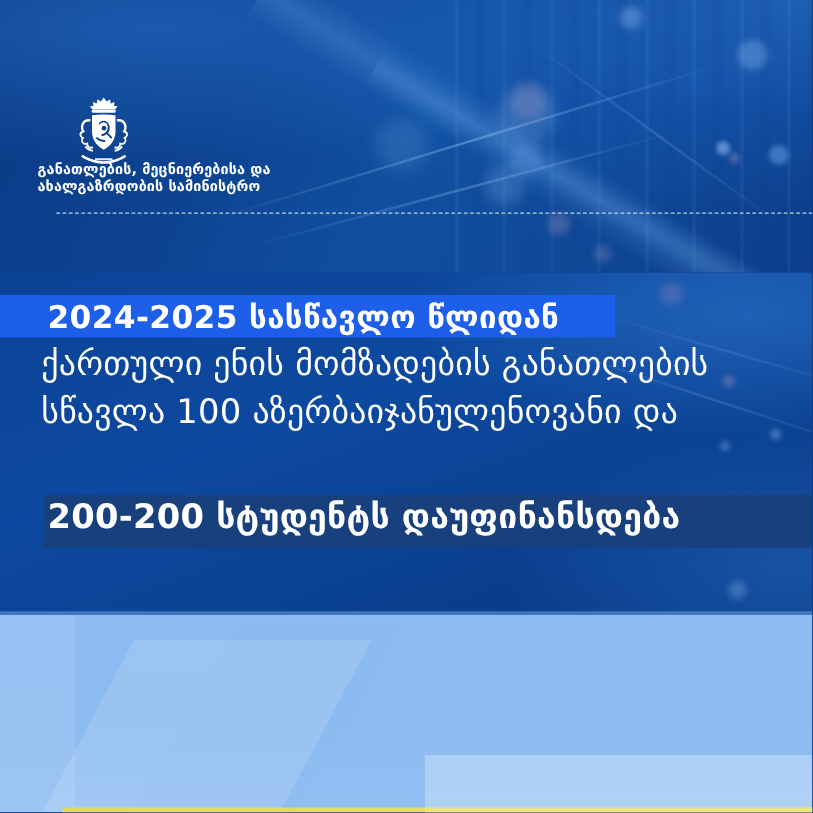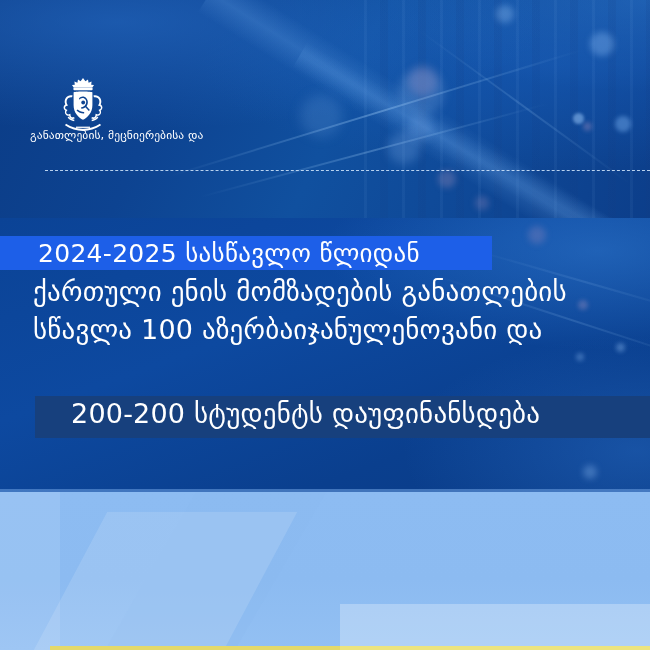--- a/index.html
+++ b/index.html
@@ -31,43 +31,43 @@
   }
   .diag{position:absolute;background:linear-gradient(90deg,rgba(170,215,255,0),rgba(170,215,255,.35),rgba(170,215,255,0));
     height:2px;transform-origin:left center;}
   .diagband{position:absolute;transform-origin:left center;
     background:linear-gradient(180deg,rgba(120,180,245,.00),rgba(120,180,245,.22),rgba(120,180,245,.00));}
   .bokeh{position:absolute;border-radius:50%;}
 
   
   .emblem{position:absolute;left:55px;top:76px;width:56px;height:58px;}
   .ministry{position:absolute;left:30px;top:128px;width:300px;color:#ffffff;
-    font-size:11.5px;line-height:14px;font-weight:400;letter-spacing:.1px;}
+    font-size:11.5px;line-height:14px;font-weight:700;letter-spacing:.1px;}
   .ministry div{white-space:nowrap;}
   .dotted{position:absolute;left:45px;top:170px;width:605px;height:0;
     border-top:1px dashed rgba(215,235,255,.85);}
 
   
   .panel{position:absolute;left:0;top:218px;width:650px;height:274px;overflow:hidden;
     background:linear-gradient(160deg,#0b4396 0%,#0d49a0 40%,#0a3f8e 75%,#0a3c87 100%);}
   .panel-glow{position:absolute;left:0;top:0;width:650px;height:274px;
     background:
       radial-gradient(70% 60% at 92% 12%, rgba(55,130,215,.45) 0%, rgba(55,130,215,0) 60%),
       radial-gradient(60% 70% at 98% 85%, rgba(45,115,205,.40) 0%, rgba(45,115,205,0) 60%);}
 
   .band-date{position:absolute;left:0;top:18px;width:492px;height:34px;background:#1d5fe8;}
   .band-last{position:absolute;left:35px;top:178px;width:615px;height:42px;background:#17407d;}
 
   .txt{position:absolute;color:#ffffff;white-space:nowrap;
     font-family:"DejaVu Sans","Liberation Sans",sans-serif;}
-  .t-date{left:38px;top:21px;font-size:25px;font-weight:400;letter-spacing:.3px;}
+  .t-date{left:38px;top:21px;font-size:25px;font-weight:700;letter-spacing:.3px;}
   .t-l1{left:33px;top:58px;font-size:27px;font-weight:400;letter-spacing:.2px;}
   .t-l2{left:33px;top:96px;font-size:27px;font-weight:400;letter-spacing:.2px;}
   .t-l3{left:33px;top:134px;font-size:27px;font-weight:400;letter-spacing:.2px;}
-  .t-l4{left:38px;top:180px;font-size:27px;font-weight:400;letter-spacing:.2px;margin-left:33px;}
+  .t-l4{left:38px;top:180px;font-size:27px;font-weight:700;letter-spacing:.2px;}
 
   
   .bottom{position:absolute;left:0;top:492px;width:650px;height:158px;overflow:hidden;
     background:linear-gradient(180deg,#8dbcf2 0%,#8cbbf1 55%,#93c0f3 100%);}
   .shape-a{position:absolute;left:70px;top:20px;width:190px;height:140px;
     background:rgba(255,255,255,.13);transform:skewX(-28deg);}
   .shape-b{position:absolute;left:150px;top:0px;width:130px;height:160px;
     background:rgba(140,185,240,.30);transform:skewX(-30deg);}
   .shape-c{position:absolute;left:340px;top:112px;width:320px;height:60px;
     background:rgba(255,255,255,.28);}
@@ -129,20 +129,21 @@
           <path d="M43.4 41.5 c-1.6 2-4 3.4-6.6 3.8 l-.2-1.5 c2.2-.3 4.3-1.5 5.6-3.2z"></path>
 
           <path d="M11 47.8 c5.2 3.4 11.2 5.1 17 5.1 5.8 0 11.8-1.7 17-5.1 l1 1.5 c-5.5 3.7-11.9 5.6-18 5.6 -6.1 0-12.5-1.9-18-5.6z"></path>
           <path d="M21 50.6 h14 v1.6 H21z" opacity=".9"></path>
         </g>
       </svg>
     </div>
 
     <div class="ministry">
       <div>განათლების, მეცნიერებისა და</div>
+      <div>ახალგაზრდობის სამინისტრო</div>
     </div>
 
     <div class="dotted"></div>
   </div>
 
   <div class="panel">
     <div class="panel-glow"></div>
 
     <div class="diag" style="left:430px;top:55px;width:300px;transform:rotate(18deg);opacity:.45;"></div>
     <div class="diag" style="left:470px;top:30px;width:240px;transform:rotate(16deg);opacity:.35;"></div>

